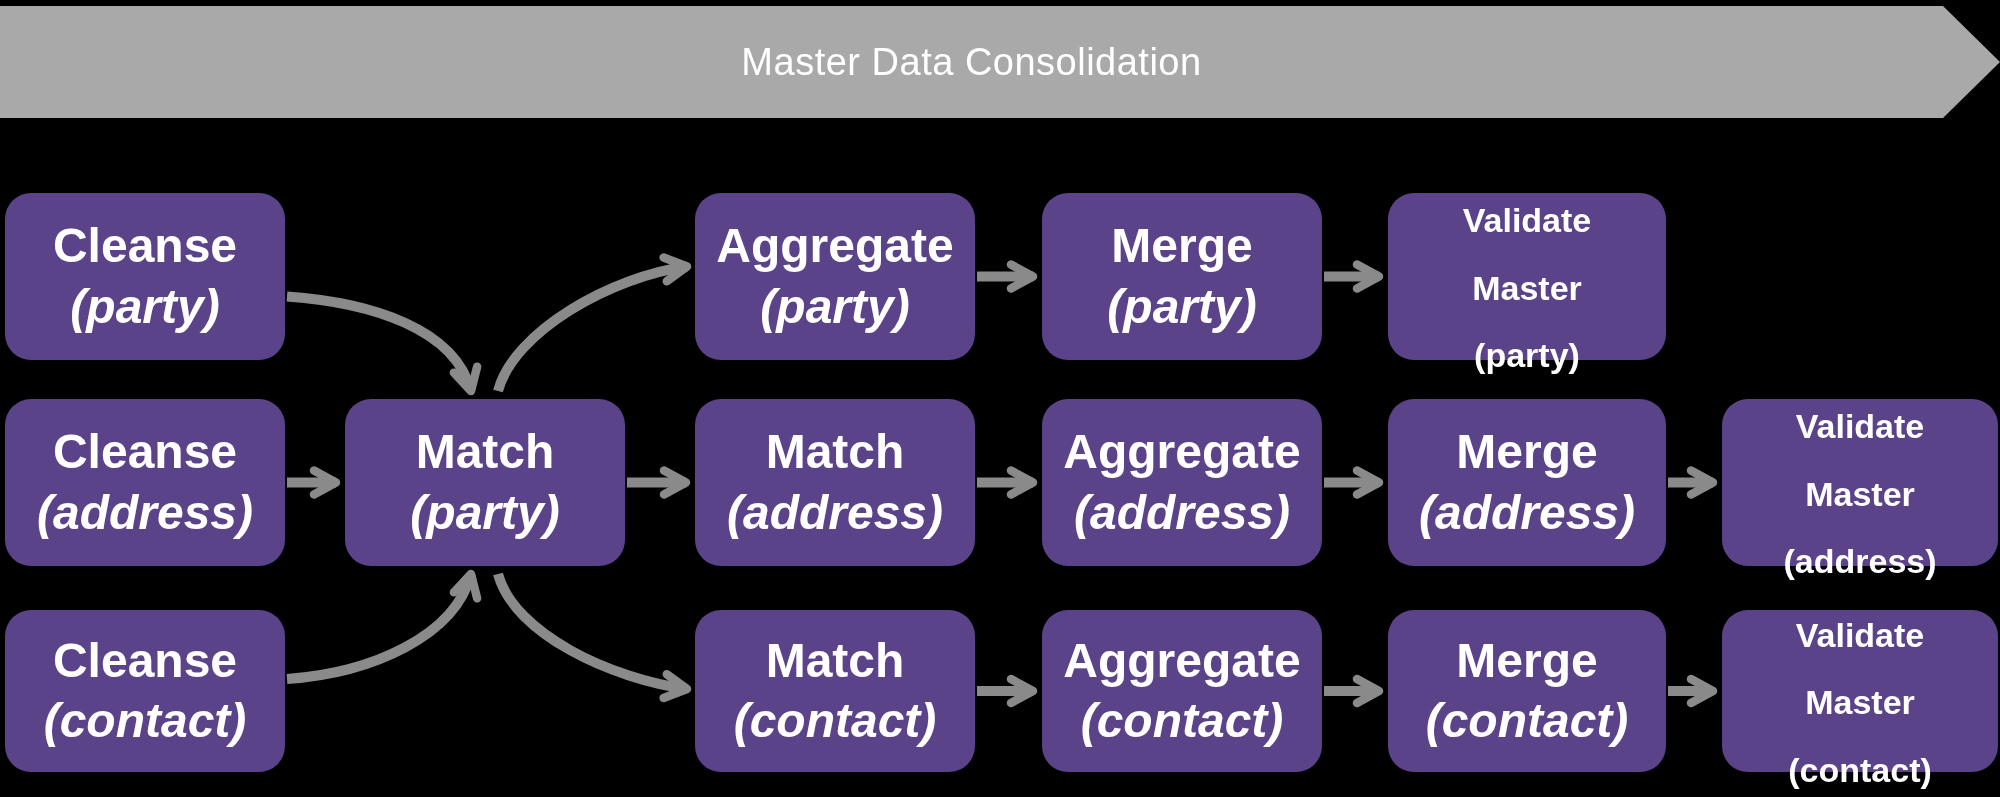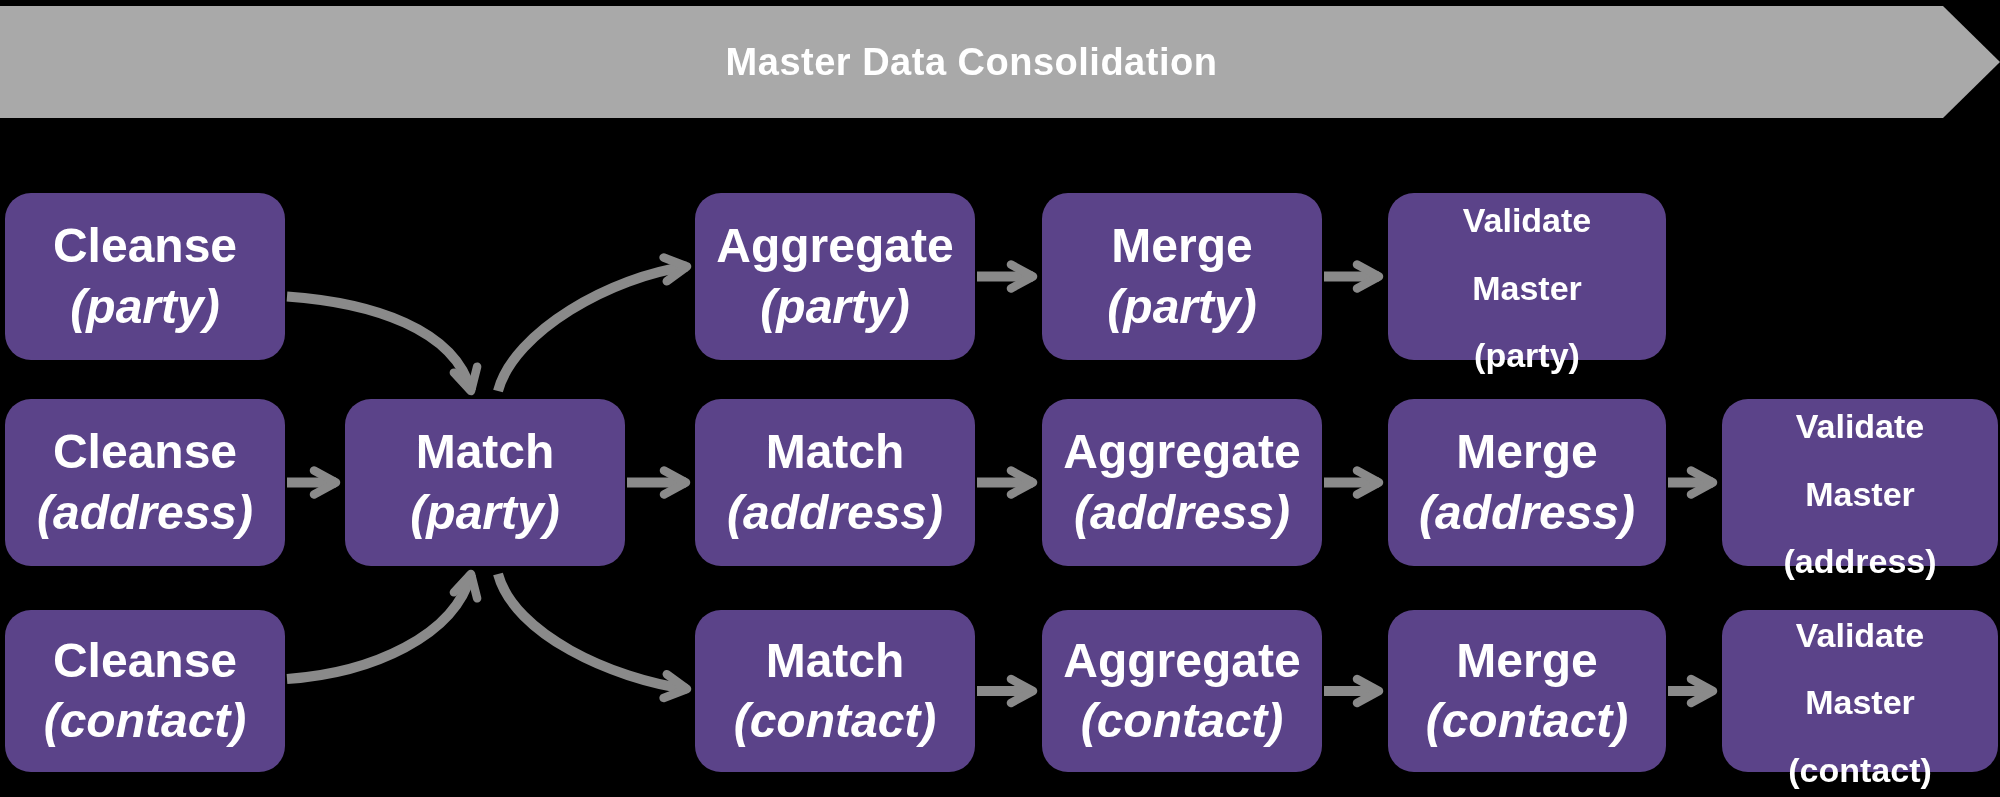--- a/index.html
+++ b/index.html
@@ -24,21 +24,21 @@
     background: var(--banner-bg, #a9a9a9);
     clip-path: polygon(0 0, 1943px 0, 2000px 50%, 1943px 100%, 0 100%);
   }
   .banner-title {
     width: 1943px;
     height: 112px;
     line-height: 112px;
     text-align: center;
     color: var(--banner-text, #fff);
     font-size: 38px;
-    font-weight: 700;
+    font-weight: 400;
     letter-spacing: 0.5px;
   }
   #edges {
     position: absolute;
     left: 0;
     top: 0;
     width: 2000px;
     height: 797px;
     pointer-events: none;
   }

